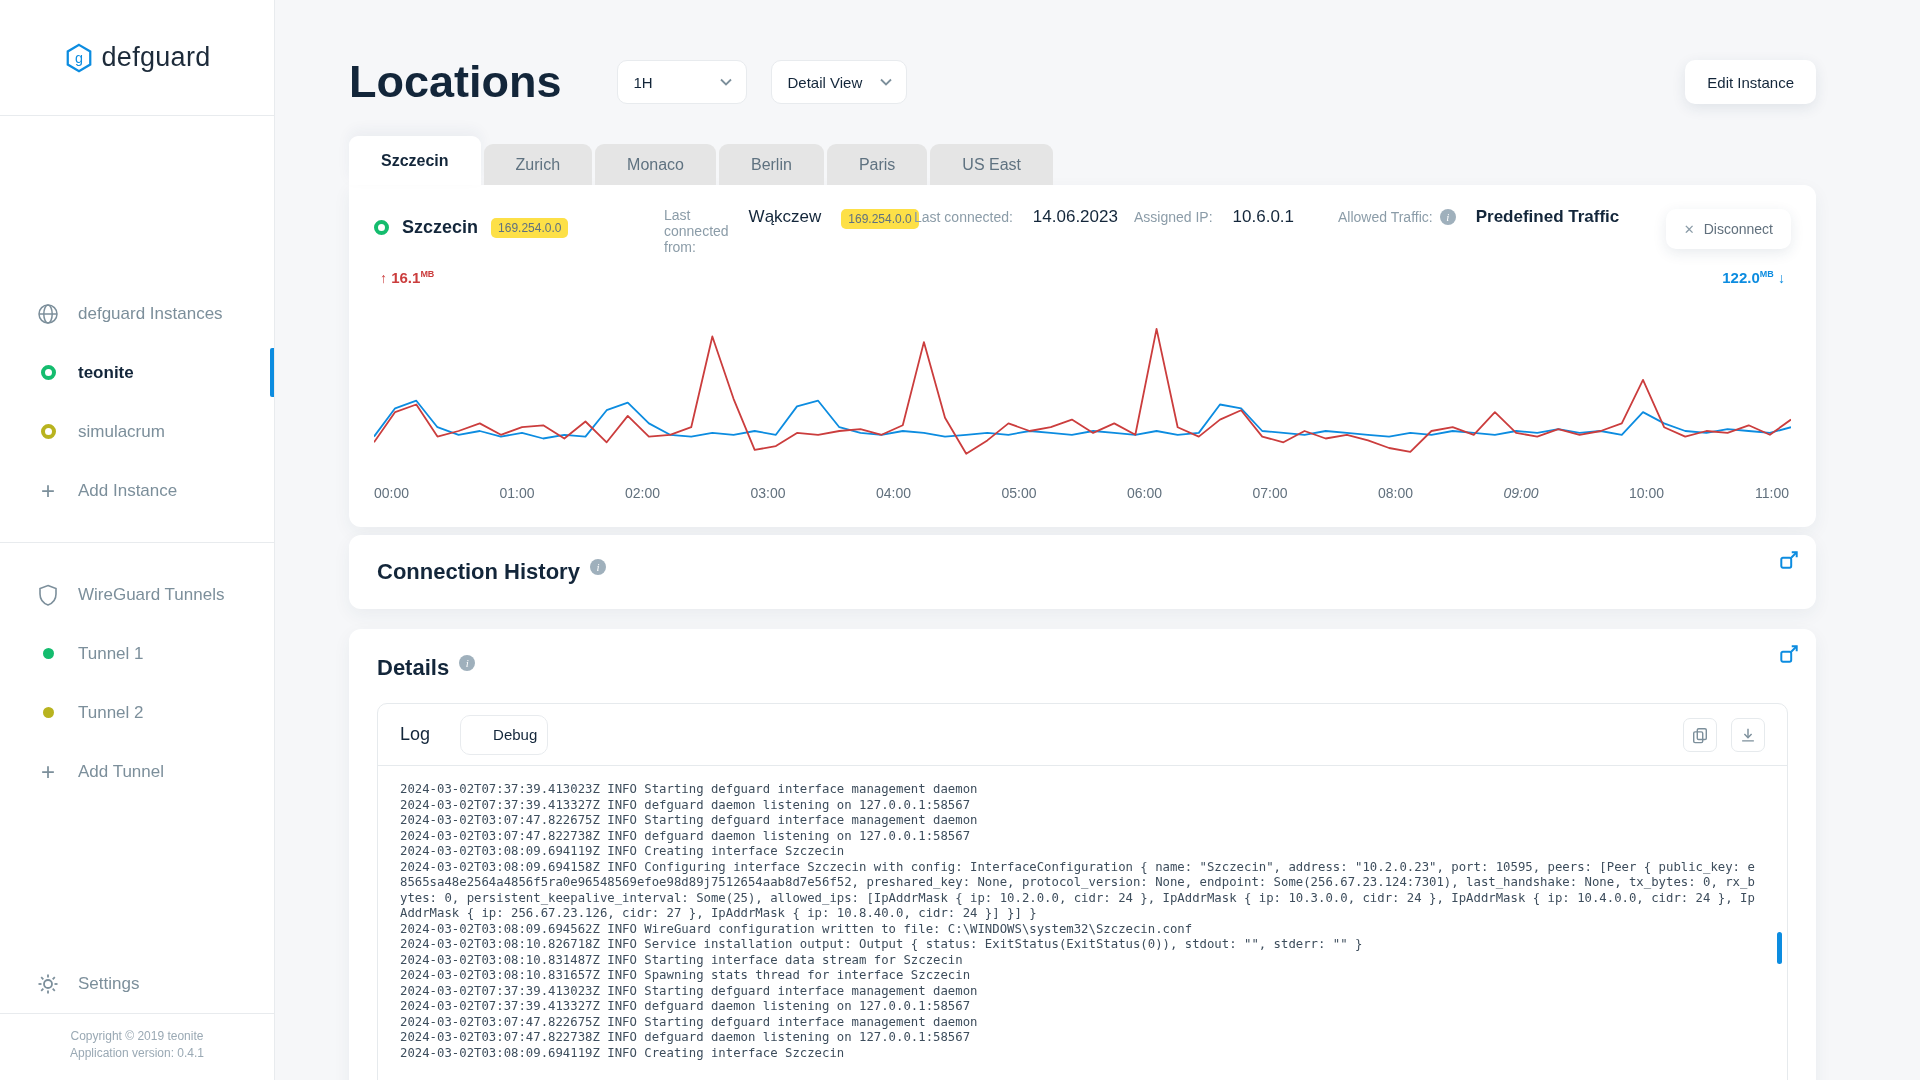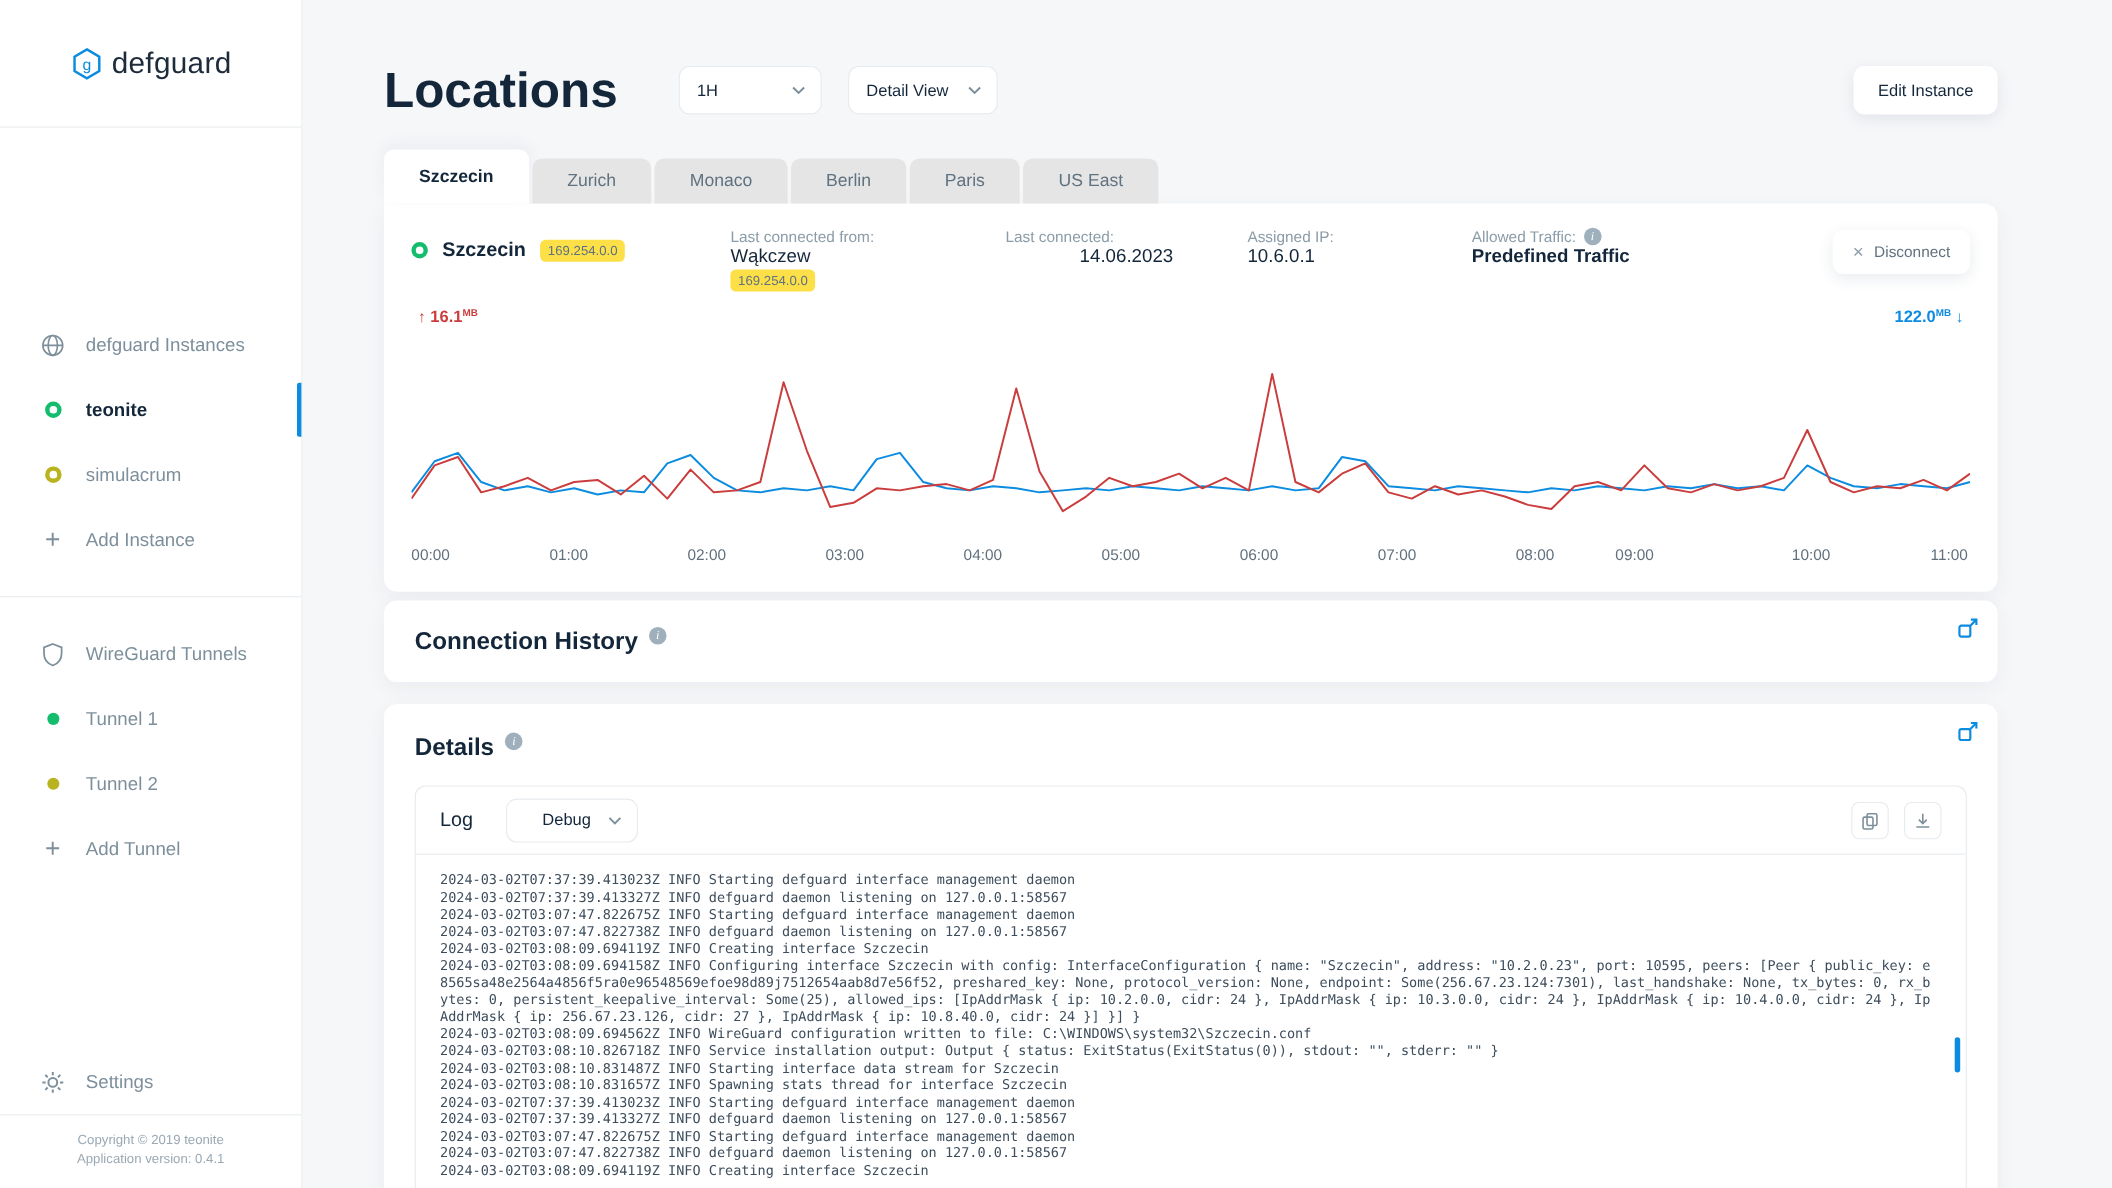--- a/index.html
+++ b/index.html
@@ -84,21 +84,21 @@
     background: #fff; border-radius: 12px; box-shadow: 0 6px 18px rgba(30,60,90,.06);
   }
   .loc-card { border-radius: 0 12px 12px 12px; padding: 20px 25px 20px; }
   .loc-top { display: flex; align-items: flex-start; }
   .loc-name-col { width: 290px; display: flex; align-items: center; gap: 13px; padding-top: 12px; }
   .loc-name { font-size: 18px; font-weight: bold; }
   .badge {
     background: #fde047; color: #5f7180; border-radius: 5px;
     font-size: 12px; padding: 3px 7px; display: inline-block;
   }
-  .info-col { display: flex; flex-direction: column; gap: 0; padding-top: 2px; }
+  .info-col { display: flex; flex-direction: row; gap: 20px; padding-top: 2px; }
   .col-from { width: 250px; }
   .col-date { width: 220px; text-align: center; }
   .col-ip { width: 204px; }
   .col-traffic { flex: 1; }
   .info-label { font-size: 14px; color: #8b9ca8; display: flex; align-items: center; gap: 7px; }
   .info-value { font-size: 17px; color: #13263a; }
   .info-value.bold { font-weight: bold; }
   .info-badge-row { margin-top: 2px; }
   .info-icon {
     width: 16px; height: 16px; border-radius: 50%; background: #9fb0bc; color: #fff;
@@ -140,21 +140,21 @@
   
   .log-box {
     border: 1px solid #e6eaed; border-radius: 10px; margin-top: 22px;
     position: relative; height: 430px; overflow: hidden;
   }
   .log-header {
     height: 62px; display: flex; align-items: center; padding: 0 22px;
     border-bottom: 1px solid #e6eaed;
   }
   .log-title { font-size: 18px; color: #13263a; }
-  .select.debug { width: 120px; height: 40px; margin-left: 30px; padding-left: 32px; }
+  .select.debug { width: 88px; height: 40px; margin-left: 30px; padding-left: 32px; }
   .log-actions { margin-left: auto; display: flex; gap: 14px; }
   .icon-btn {
     width: 34px; height: 34px; border: 1px solid #e6eaed; border-radius: 7px;
     background: #fff; display: flex; align-items: center; justify-content: center; cursor: pointer;
   }
   .icon-btn svg { width: 18px; height: 18px; }
   .log-content {
     padding: 16px 30px 16px 22px;
     font-family: "DejaVu Sans Mono", monospace;
     font-size: 12.3px; line-height: 15.5px; color: #3d4d5c;
@@ -358,21 +358,21 @@
       <div class="x-axis">
           <span class="x-label" style="left: 17.5px;">00:00</span>
           <span class="x-label" style="left: 143px;">01:00</span>
           <span class="x-label" style="left: 268.5px;">02:00</span>
           <span class="x-label" style="left: 394px;">03:00</span>
           <span class="x-label" style="left: 519.5px;">04:00</span>
           <span class="x-label" style="left: 645px;">05:00</span>
           <span class="x-label" style="left: 770.5px;">06:00</span>
           <span class="x-label" style="left: 896px;">07:00</span>
           <span class="x-label" style="left: 1021.5px;">08:00</span>
-          <span class="x-label" style="left: 1112px;">09:00</span>
+          <span class="x-label" style="left: 1147px; font-style: italic;">09:00</span>
           <span class="x-label" style="left: 1272.5px;">10:00</span>
           <span class="x-label" style="left: 1398px;">11:00</span>
         </div>
     </section>
 
     <section class="card section-card">
       <div class="section-title-row">
         <span class="section-title">Connection History</span>
         <span class="info-icon">i</span>
       </div>

